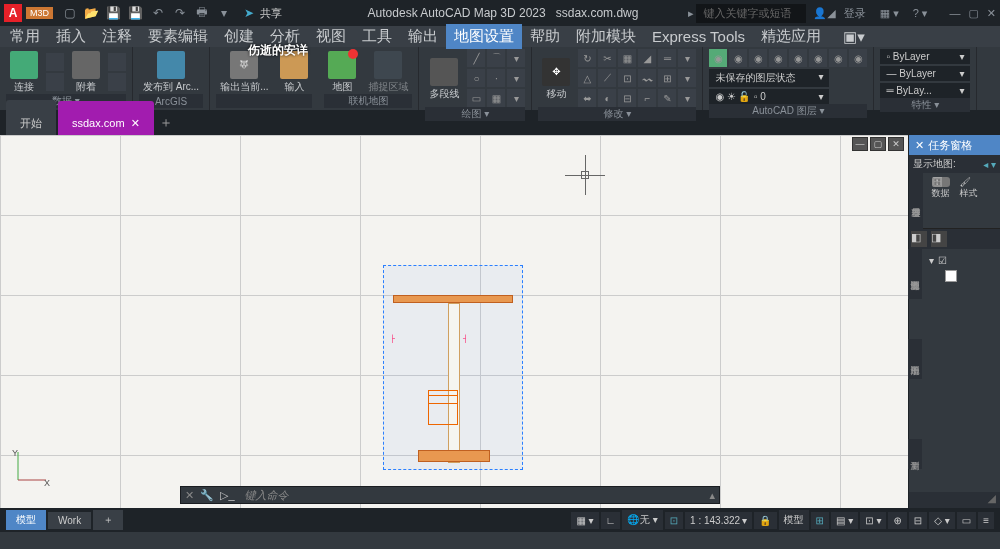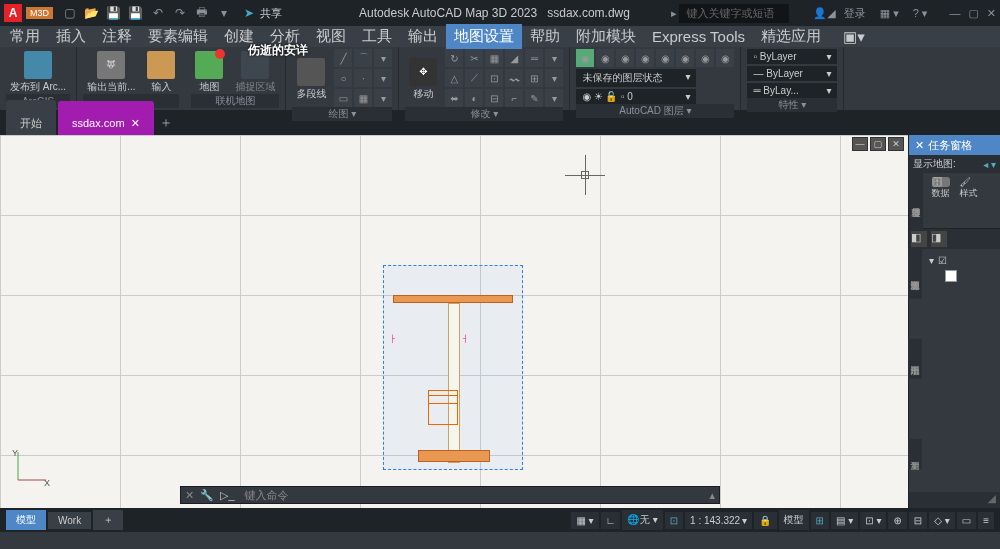--- a/index.html
+++ b/index.html
@@ -2,21 +2,21 @@
 <html><head>
 <meta charset="utf-8">
 <style>
 *{margin:0;padding:0;box-sizing:border-box;font-family:"Microsoft YaHei",sans-serif;user-select:none}
 body{width:1000px;height:549px;background:#33393f;color:#ccc;font-size:11px;overflow:hidden;position:relative}
 .titlebar{height:26px;background:#1e2328;display:flex;align-items:center;padding:0 4px}
 .app-icon{width:18px;height:18px;background:#e62129;color:#fff;font-weight:bold;display:flex;align-items:center;justify-content:center;font-size:12px;margin-right:4px}
 .m3d{background:#c73;color:#fff;padding:1px 4px;font-size:9px;margin-right:6px}
 .qat-icon{width:16px;height:16px;margin:0 3px;color:#8a9199;display:flex;align-items:center;justify-content:center;font-size:12px}
 .title-text{flex:1;text-align:center;color:#c8cbce;font-size:12px}
-.title-search{background:#121518;padding:2px 8px;color:#666;font-size:11px;margin-right:25px;width:110px}
+.title-search{background:#121518;padding:2px 8px;color:#666;font-size:11px;margin-right:8px;width:110px}
 .title-right{display:flex;align-items:center;gap:8px;color:#8a9199}
 .menubar{height:21px;background:#393f46;display:flex;align-items:center;padding:0 2px}
 .menu-item{padding:3px 8px;color:#c8cbce;font-size:15px;cursor:pointer}
 .menu-item.active{background:#4f86c6;color:#fff}
 .ribbon{height:64px;background:#33393f;display:flex;border-bottom:1px solid #1e2328}
 .ribbon-panel{display:flex;flex-direction:column;padding:2px 6px;border-right:1px solid #26292e}
 .ribbon-top{display:flex;align-items:center;gap:4px;flex:1}
 .big-btn{display:flex;flex-direction:column;align-items:center;justify-content:center;gap:2px;padding:2px 4px;color:#c8cbce;font-size:10px;text-align:center;line-height:1.1}
 .big-icon{width:28px;height:28px;background:#4a5560;border-radius:2px}
 .panel-title{height:17px;background:#2a2f36;display:flex;align-items:center;justify-content:center;padding:0 6px;color:#8a9199;font-size:10px}
@@ -32,21 +32,21 @@
 .canvas-ctrl{width:16px;height:14px;background:#555;color:#ccc;font-size:9px;display:flex;align-items:center;justify-content:center;border:1px solid #333}
 .grid-bg{position:absolute;inset:0;background-image:linear-gradient(#ccc 1px,transparent 1px),linear-gradient(90deg,#ccc 1px,transparent 1px);background-size:120px 80px}
 .selection{position:absolute;left:383px;top:130px;width:140px;height:205px;border:1px dashed #2a7fff;background:rgba(42,127,255,.05)}
 .drawing{position:absolute;left:398px;top:160px;width:110px;height:170px}
 .beam{position:absolute;left:-5px;top:0;width:120px;height:8px;background:#e89850;border:1px solid #c06020}
 .column{position:absolute;left:50px;top:8px;width:12px;height:160px;background:#f5f5f0;border:1px solid #d0a060}
 .base{position:absolute;left:20px;top:155px;width:72px;height:12px;background:#e89850;border:1px solid #c06020}
 .dim{position:absolute;color:#f05;font-size:7px}
 .ucs{position:absolute;left:10px;bottom:20px;font-size:10px;color:#555}
 .cmdbar{position:absolute;left:180px;bottom:4px;height:18px;background:#33393f;display:flex;align-items:center;padding:0 4px;gap:6px;width:540px;border:1px solid #1a1d21}
-.cmd-input{flex:1;background:#33393f;color:#888;font-size:11px;padding-left:4px}
+.cmd-input{flex:1;background:#33393f;color:#888;font-size:11px;font-style:italic;padding-left:4px}
 .task-pane{width:92px;background:#33393f;border-left:1px solid #1e2328;display:flex;flex-direction:column}
 .task-title{height:20px;background:#4f86c6;color:#fff;display:flex;align-items:center;padding:0 6px;font-size:11px}
 .task-sub{height:18px;background:#2a2f36;display:flex;align-items:center;padding:0 4px;font-size:10px;color:#ccc;justify-content:space-between}
 .task-body{flex:1;background:#33393f;padding:4px}
 .task-icons{display:flex;gap:8px;padding:4px;justify-content:center}
 .task-icon-btn{width:20px;height:20px;display:flex;flex-direction:column;align-items:center;font-size:9px;color:#ccc}
 .vtab{position:absolute;width:14px;background:#2a2f36;color:#999;font-size:9px;writing-mode:vertical-rl;padding:4px 1px;text-align:center}
 .task-tabs{height:20px;background:#2a2f36;display:flex;padding:2px;gap:4px}
 .tree-row{display:flex;align-items:center;gap:4px;padding:2px;font-size:10px}
 .statusbar{height:24px;background:#1e2328;display:flex;align-items:center;padding:0 6px;gap:2px;font-size:10px;color:#ccc}
@@ -102,20 +102,41 @@
   <div class="menu-item">附加模块</div>
   <div class="menu-item">Express Tools</div>
   <div class="menu-item">精选应用</div>
   <div class="menu-item" style="margin-left:6px">▣▾</div>
 </div>
 
 <div class="ribbon">
   <div class="ribbon-panel">
     <div class="ribbon-top">
       <div class="big-btn">
+          <div class="big-icon" style="background:#4a7"></div>
+          <span>连接</span>
+        </div>
+      <div style="display:flex;flex-direction:column;gap:2px">
+          <div class="small-icon"></div>
+          <div class="small-icon"></div>
+        </div>
+      <div class="big-btn">
+          <div class="big-icon" style="background:#666"></div>
+          <span>附着</span>
+        </div>
+      <div style="display:flex;flex-direction:column;gap:2px">
+          <div class="small-icon"></div>
+          <div class="small-icon"></div>
+        </div>
+    </div>
+    <div class="panel-title">数据 ▾</div>
+  </div>
+  <div class="ribbon-panel">
+    <div class="ribbon-top">
+      <div class="big-btn">
           <div class="big-icon" style="background:#48a"></div>
           <span>发布到 Arc...</span>
         </div>
     </div>
     <div class="panel-title">ArcGIS</div>
   </div>
   <div class="ribbon-panel" style="border-right:none">
     <div class="ribbon-top">
       <div class="big-btn">
           <div class="big-icon" style="background:#777;position:relative">

